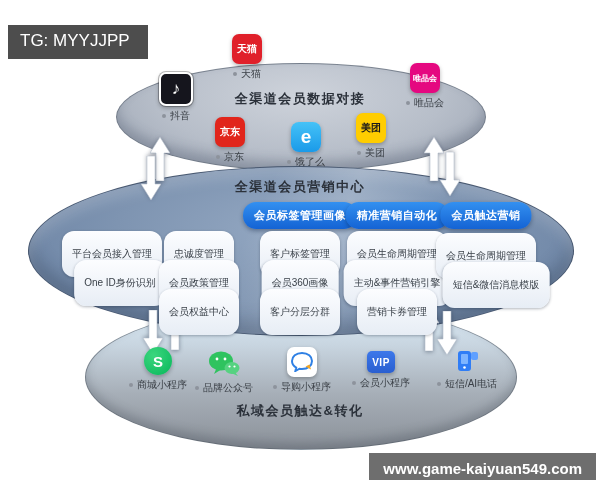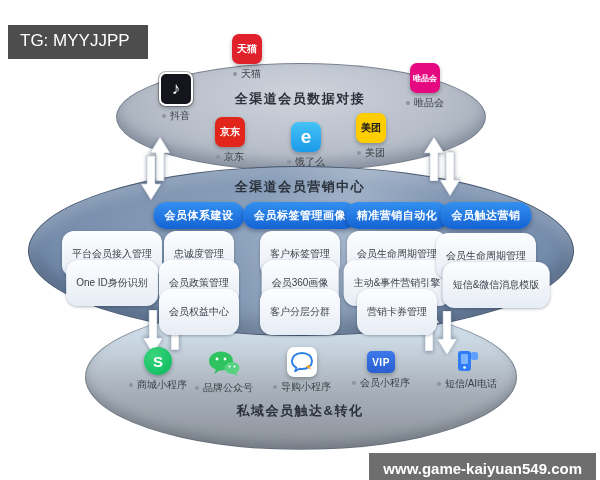--- a/index.html
+++ b/index.html
@@ -132,23 +132,22 @@
     <div class="tile tile-meituan">
         <span style="font-size:10px">美团</span>
       </div>
     <div class="chip-label">
         <span class="dot"></span>
         <span>美团</span>
       </div>
   </div>
 
   <div class="sub-btn" style="left:112px;top:231px">平台会员接入管理</div>
-  <div class="sub-btn" style="left:112px;top:260px">One ID身份识别</div>
-
-  <div class="col-header" style="left:199px;top:202px">会员体系建设</div>
+  <div class="sub-btn" style="left:120px;top:260px">One ID身份识别</div>
+
   <div class="sub-btn" style="left:199px;top:231px">忠诚度管理</div>
   <div class="sub-btn" style="left:199px;top:260px">会员政策管理</div>
   <div class="sub-btn" style="left:199px;top:289px">会员权益中心</div>
 
   <div class="col-header" style="left:300px;top:202px">会员标签管理画像</div>
   <div class="sub-btn" style="left:300px;top:231px">客户标签管理</div>
   <div class="sub-btn" style="left:300px;top:260px">会员360画像</div>
   <div class="sub-btn" style="left:300px;top:289px">客户分层分群</div>
 
   <div class="col-header" style="left:397px;top:202px">精准营销自动化</div>

